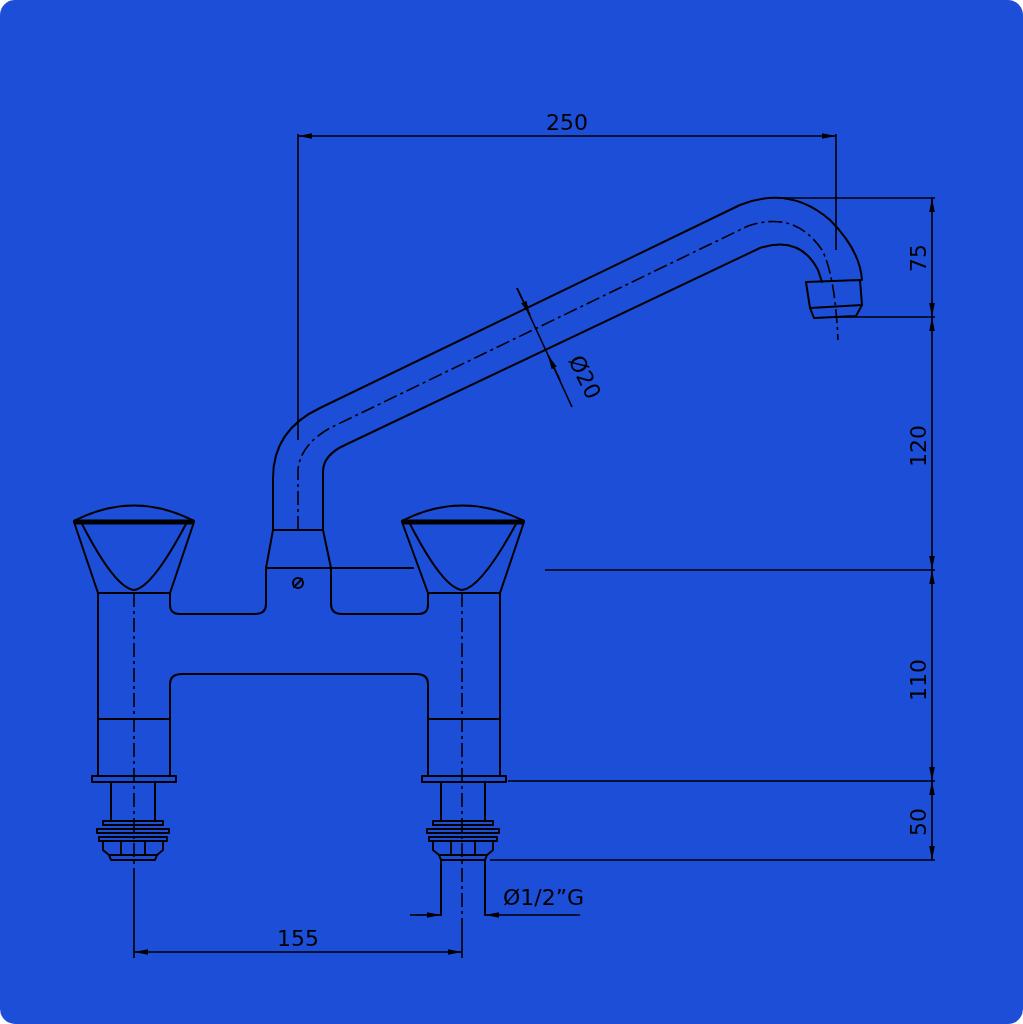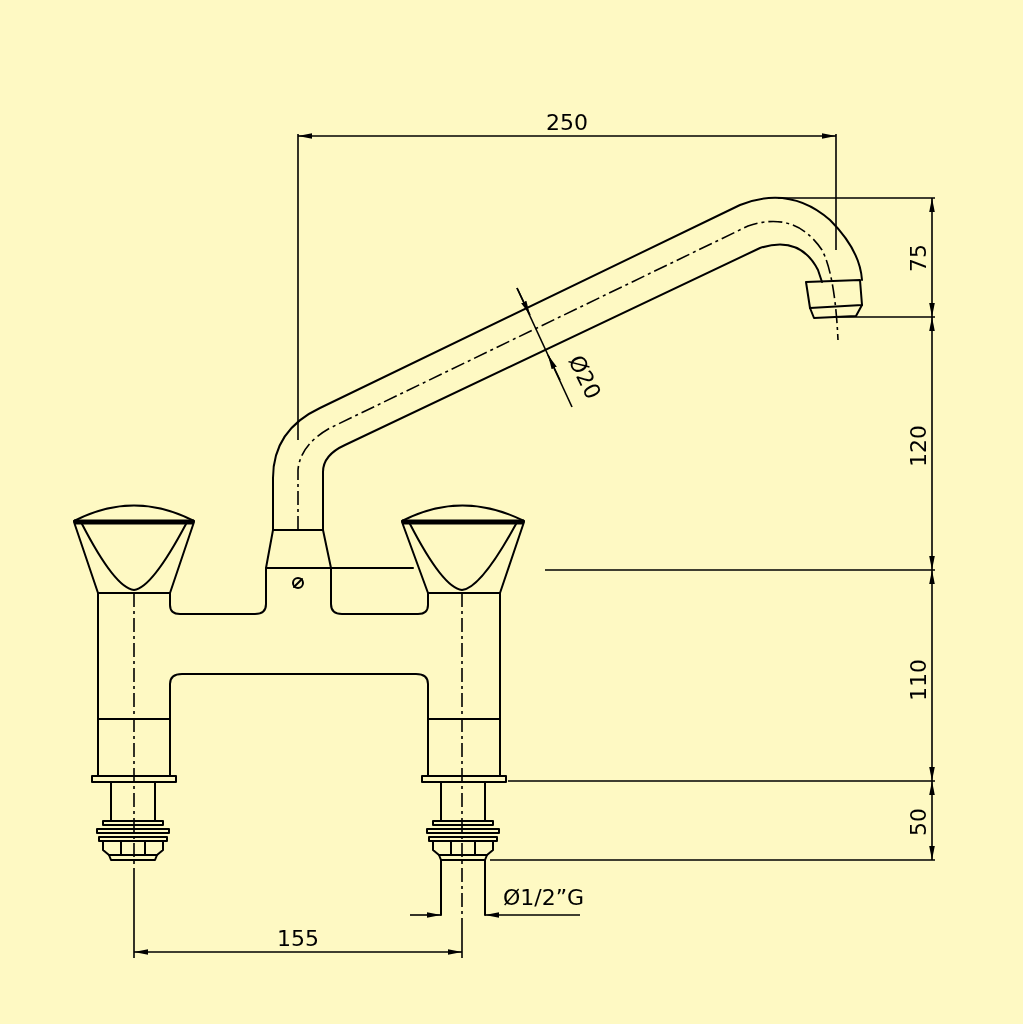--- a/index.html
+++ b/index.html
@@ -1,16 +1,16 @@
 <!DOCTYPE html>
 <html><head>
 <meta charset="utf-8">
 <style>
   html, body { margin: 0; padding: 0; background: #ffffff; }
-  #canvas { position: relative; width: 1023px; height: 1024px; background: #fef9c3; overflow: hidden; }
+  #canvas { position: relative; width: 1023px; height: 1024px; background: #1d4ed8; overflow: hidden; border-radius: 15px; }
   svg { position: absolute; left: 0; top: 0; }
   .o { fill: none; stroke: #000; stroke-width: 2; stroke-linecap: round; stroke-linejoin: round; }
   .d { fill: none; stroke: #000; stroke-width: 1.6; }
   .c { fill: none; stroke: #000; stroke-width: 1.6; stroke-dasharray: 14 4 3 4; }
   .thick { fill: none; stroke: #000; stroke-width: 5; }
   .lbl { font-family: "DejaVu Sans", sans-serif; font-size: 22px; fill: #000; }
   .arrow { fill: #000; stroke: none; }
 </style>
 </head>
 <body>

